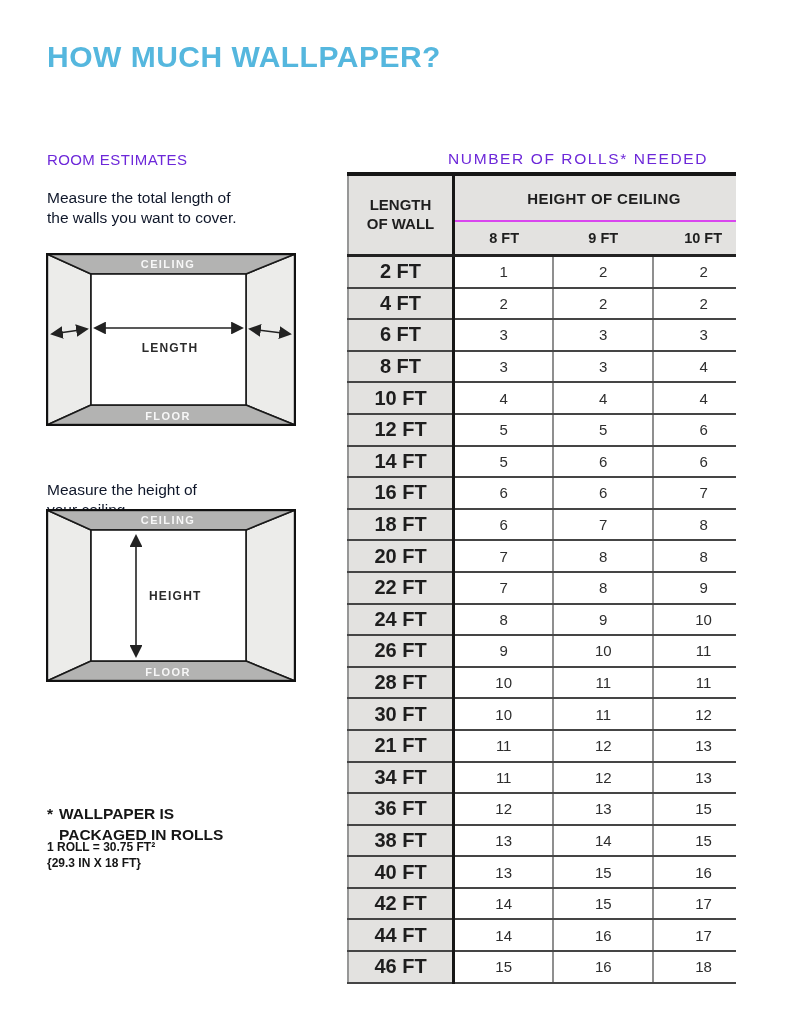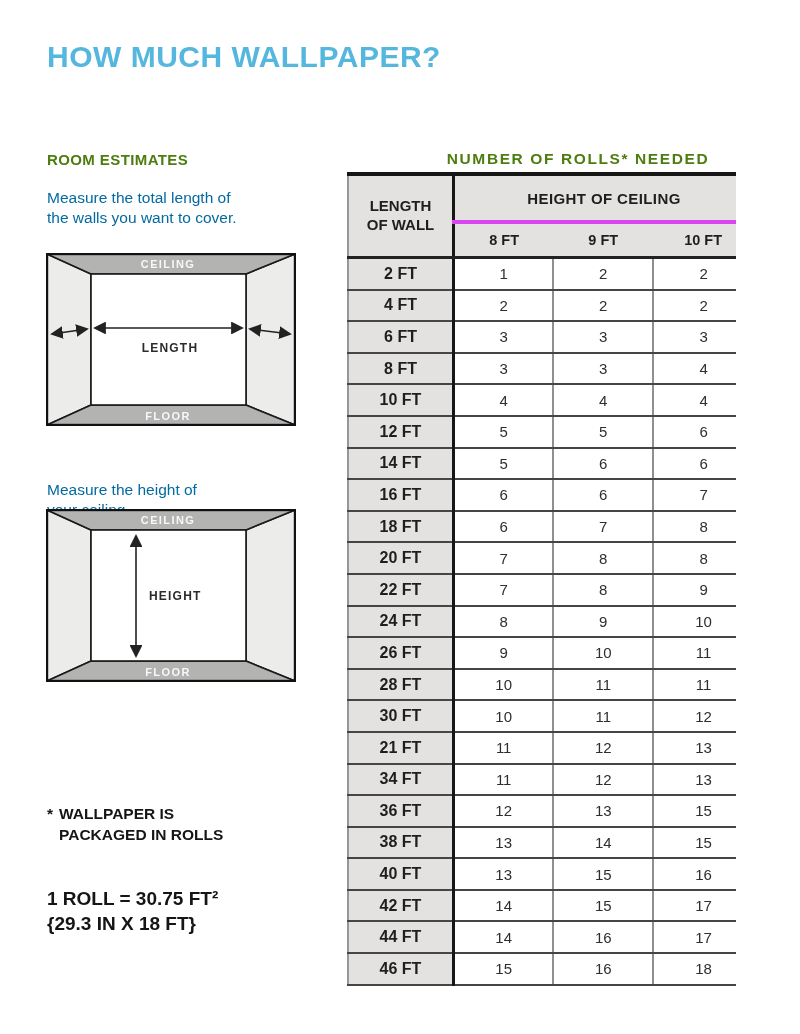--- a/index.html
+++ b/index.html
@@ -6,52 +6,52 @@
   #page{
     position:relative;width:736px;height:1034px;background:#ffffff;overflow:hidden;
     font-family:"Liberation Sans", sans-serif;color:#1e1e1e;
   }
   .abs{position:absolute;}
   .pre{white-space:pre-line;}
   #main-title{
     left:47px;top:40px;font-size:30px;font-weight:bold;color:#55b7de;letter-spacing:0.5px;
   }
   .section-heading{
-    font-size:15px;font-weight:bold;color:#4d7c0f;letter-spacing:0.4px;
+    font-size:15px;font-weight:normal;color:#6d28d9;letter-spacing:0.4px;
   }
   #room-estimates-heading{left:47px;top:151px;}
   #table-title{
     left:347px;top:150px;width:406px;text-align:center;padding-left:56px;box-sizing:border-box;
     font-size:15.5px;letter-spacing:1.6px;
   }
-  .step-text{font-size:15.5px;line-height:1.32;color:#0369a1;}
+  .step-text{font-size:15.5px;line-height:1.32;color:#0f172a;}
   #step1{left:47px;top:188px;}
   #step2{left:47px;top:450px;margin-top:30px;}
   #step3{left:47px;top:708px;}
   #diagram1{left:46px;top:253px;}
   #diagram2{left:46px;top:509px;}
   #footnote{left:47px;top:804px;display:flex;font-size:15.5px;font-weight:bold;line-height:1.35;color:#151515;}
   #footnote .marker{margin-right:6px;}
-  #roll-info{left:47px;top:886px;font-size:19px;font-weight:bold;line-height:1.32;color:#151515;}
+  #roll-info{left:47px;top:840px;font-size:12px;font-weight:bold;line-height:1.32;color:#151515;}
   
   #rolls-table-wrap{left:347px;top:172px;}
   table#rolls-table{
     border-collapse:collapse;table-layout:fixed;width:406px;
     border-top:4px solid #161616;border-left:2px solid #979797;border-bottom:2px solid #5a5a5a;
   }
   #rolls-table th, #rolls-table td{padding:0;text-align:center;vertical-align:middle;}
   #rolls-table th{background:#e3e2e0;}
   th.len-head{
     width:103px;font-size:15px;font-weight:bold;line-height:1.25;
     border-right:3px solid #161616;border-bottom:3px solid #222;
   }
-  th.group-head{height:44px;font-size:15px;font-weight:bold;letter-spacing:0.4px;border-bottom:4px solid #d946ef;}
+  th.group-head{height:44px;font-size:15px;font-weight:bold;letter-spacing:0.4px;border-bottom:2px solid #d946ef;}
   th.col-head{height:32px;font-size:14.5px;font-weight:bold;border-bottom:3px solid #222;}
   td.rowhead{
-    background:#e3e2e0;font-weight:bold;font-size:16px;
+    background:#e3e2e0;font-weight:bold;font-size:20px;
     border-right:3px solid #161616;border-bottom:2px solid #454545;height:29.6px;
   }
   td.val{
     font-size:15px;color:#2e2e2e;background:#fff;
     border-bottom:2px solid #454545;height:29.6px;
   }
   td.val + td.val{border-left:2px solid #8f8f8f;}
   svg text{font-family:"Liberation Sans", sans-serif;}
   .band-label{fill:#f7f7f7;font-size:11px;font-weight:bold;letter-spacing:1.4px;}
   .measure-label{fill:#2b2b2b;font-size:12px;font-weight:bold;letter-spacing:1.2px;}

